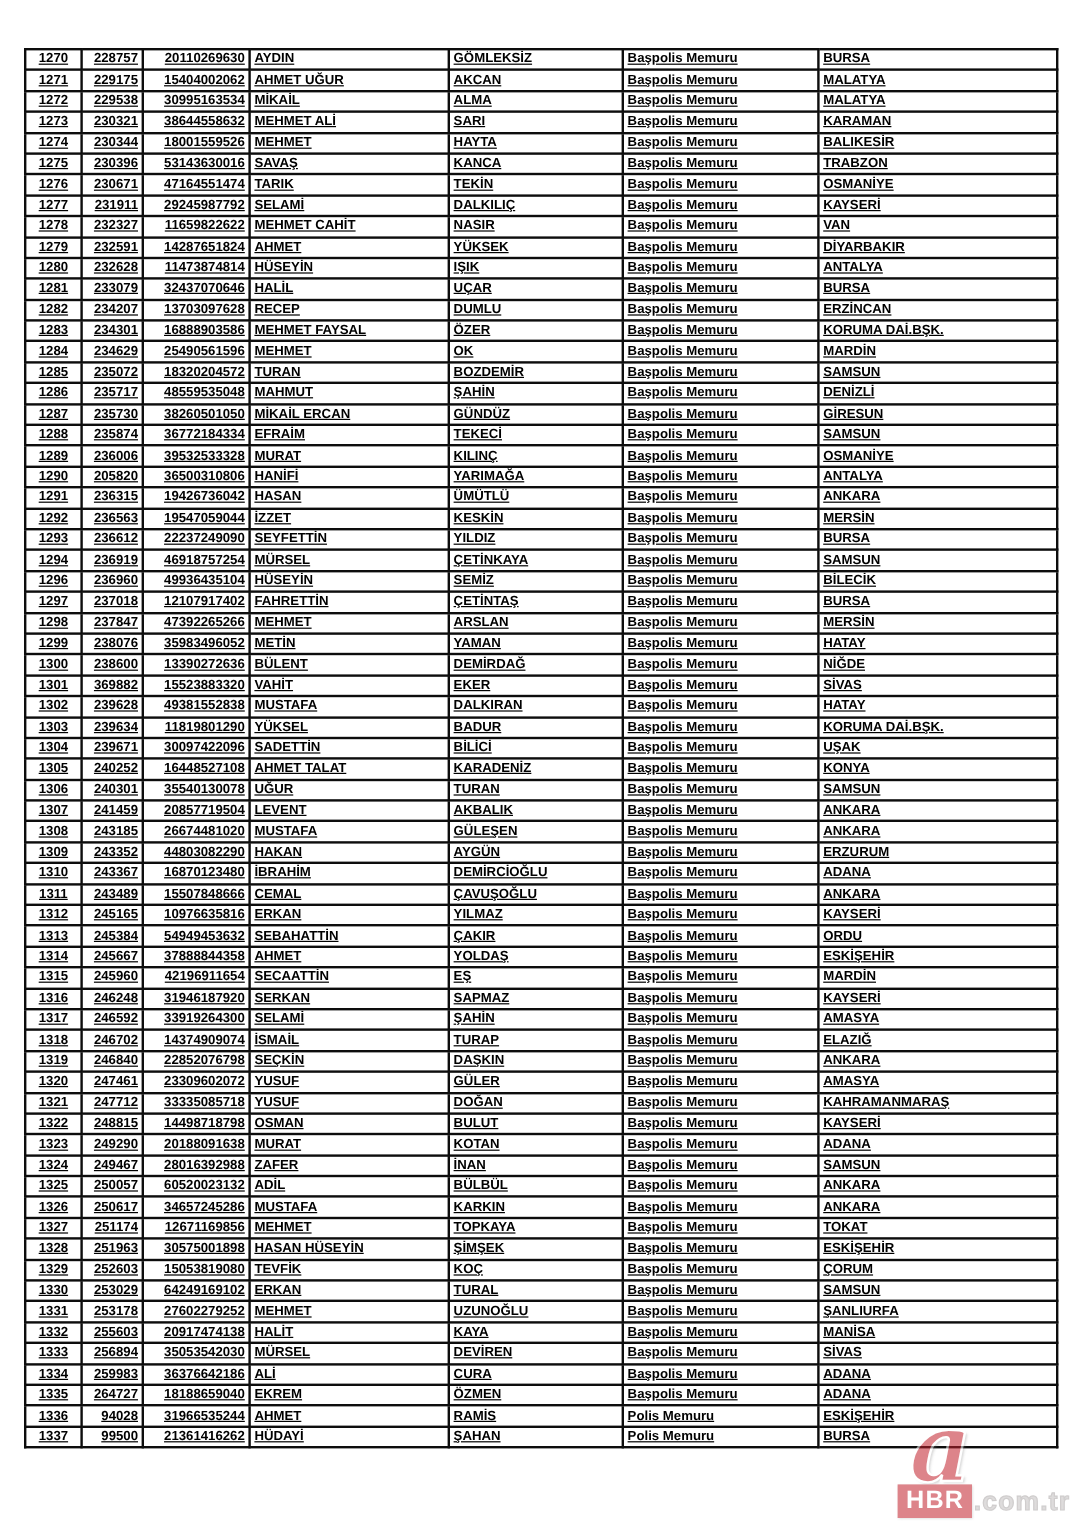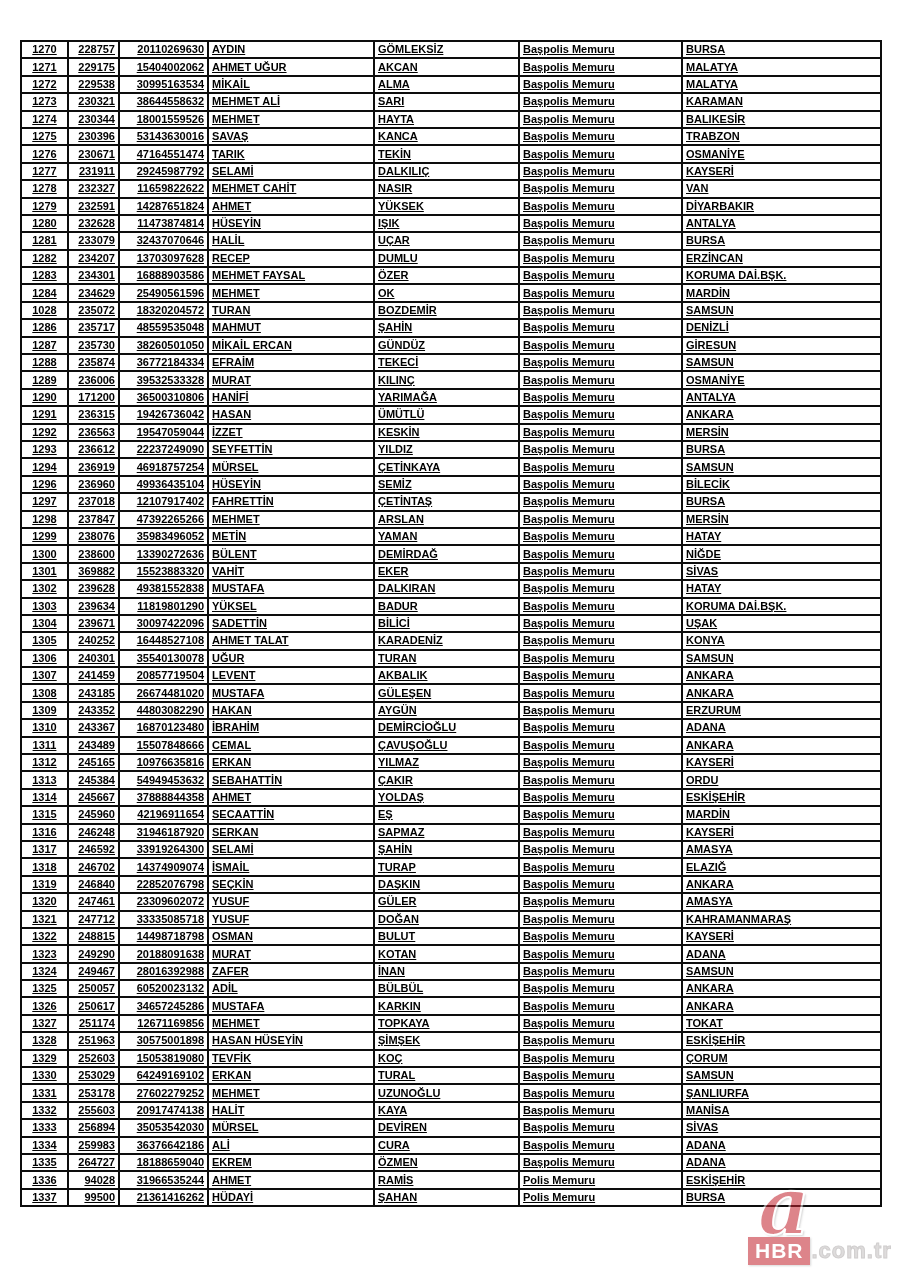--- a/index.html
+++ b/index.html
@@ -236,21 +236,21 @@
         <tr>
           <td class="c0">1284</td>
           <td class="c1">234629</td>
           <td class="c2">25490561596</td>
           <td class="c3">MEHMET</td>
           <td class="c4">OK</td>
           <td class="c5">Başpolis Memuru</td>
           <td class="c6">MARDİN</td>
         </tr>
         <tr>
-          <td class="c0">1028</td>
+          <td class="c0">1285</td>
           <td class="c1">235072</td>
           <td class="c2">18320204572</td>
           <td class="c3">TURAN</td>
           <td class="c4">BOZDEMİR</td>
           <td class="c5">Başpolis Memuru</td>
           <td class="c6">SAMSUN</td>
         </tr>
         <tr>
           <td class="c0">1286</td>
           <td class="c1">235717</td>
@@ -282,21 +282,21 @@
           <td class="c0">1289</td>
           <td class="c1">236006</td>
           <td class="c2">39532533328</td>
           <td class="c3">MURAT</td>
           <td class="c4">KILINÇ</td>
           <td class="c5">Başpolis Memuru</td>
           <td class="c6">OSMANİYE</td>
         </tr>
         <tr>
           <td class="c0">1290</td>
-          <td class="c1">171200</td>
+          <td class="c1">205820</td>
           <td class="c2">36500310806</td>
           <td class="c3">HANİFİ</td>
           <td class="c4">YARIMAĞA</td>
           <td class="c5">Başpolis Memuru</td>
           <td class="c6">ANTALYA</td>
         </tr>
         <tr>
           <td class="c0">1291</td>
           <td class="c1">236315</td>
           <td class="c2">19426736042</td>

